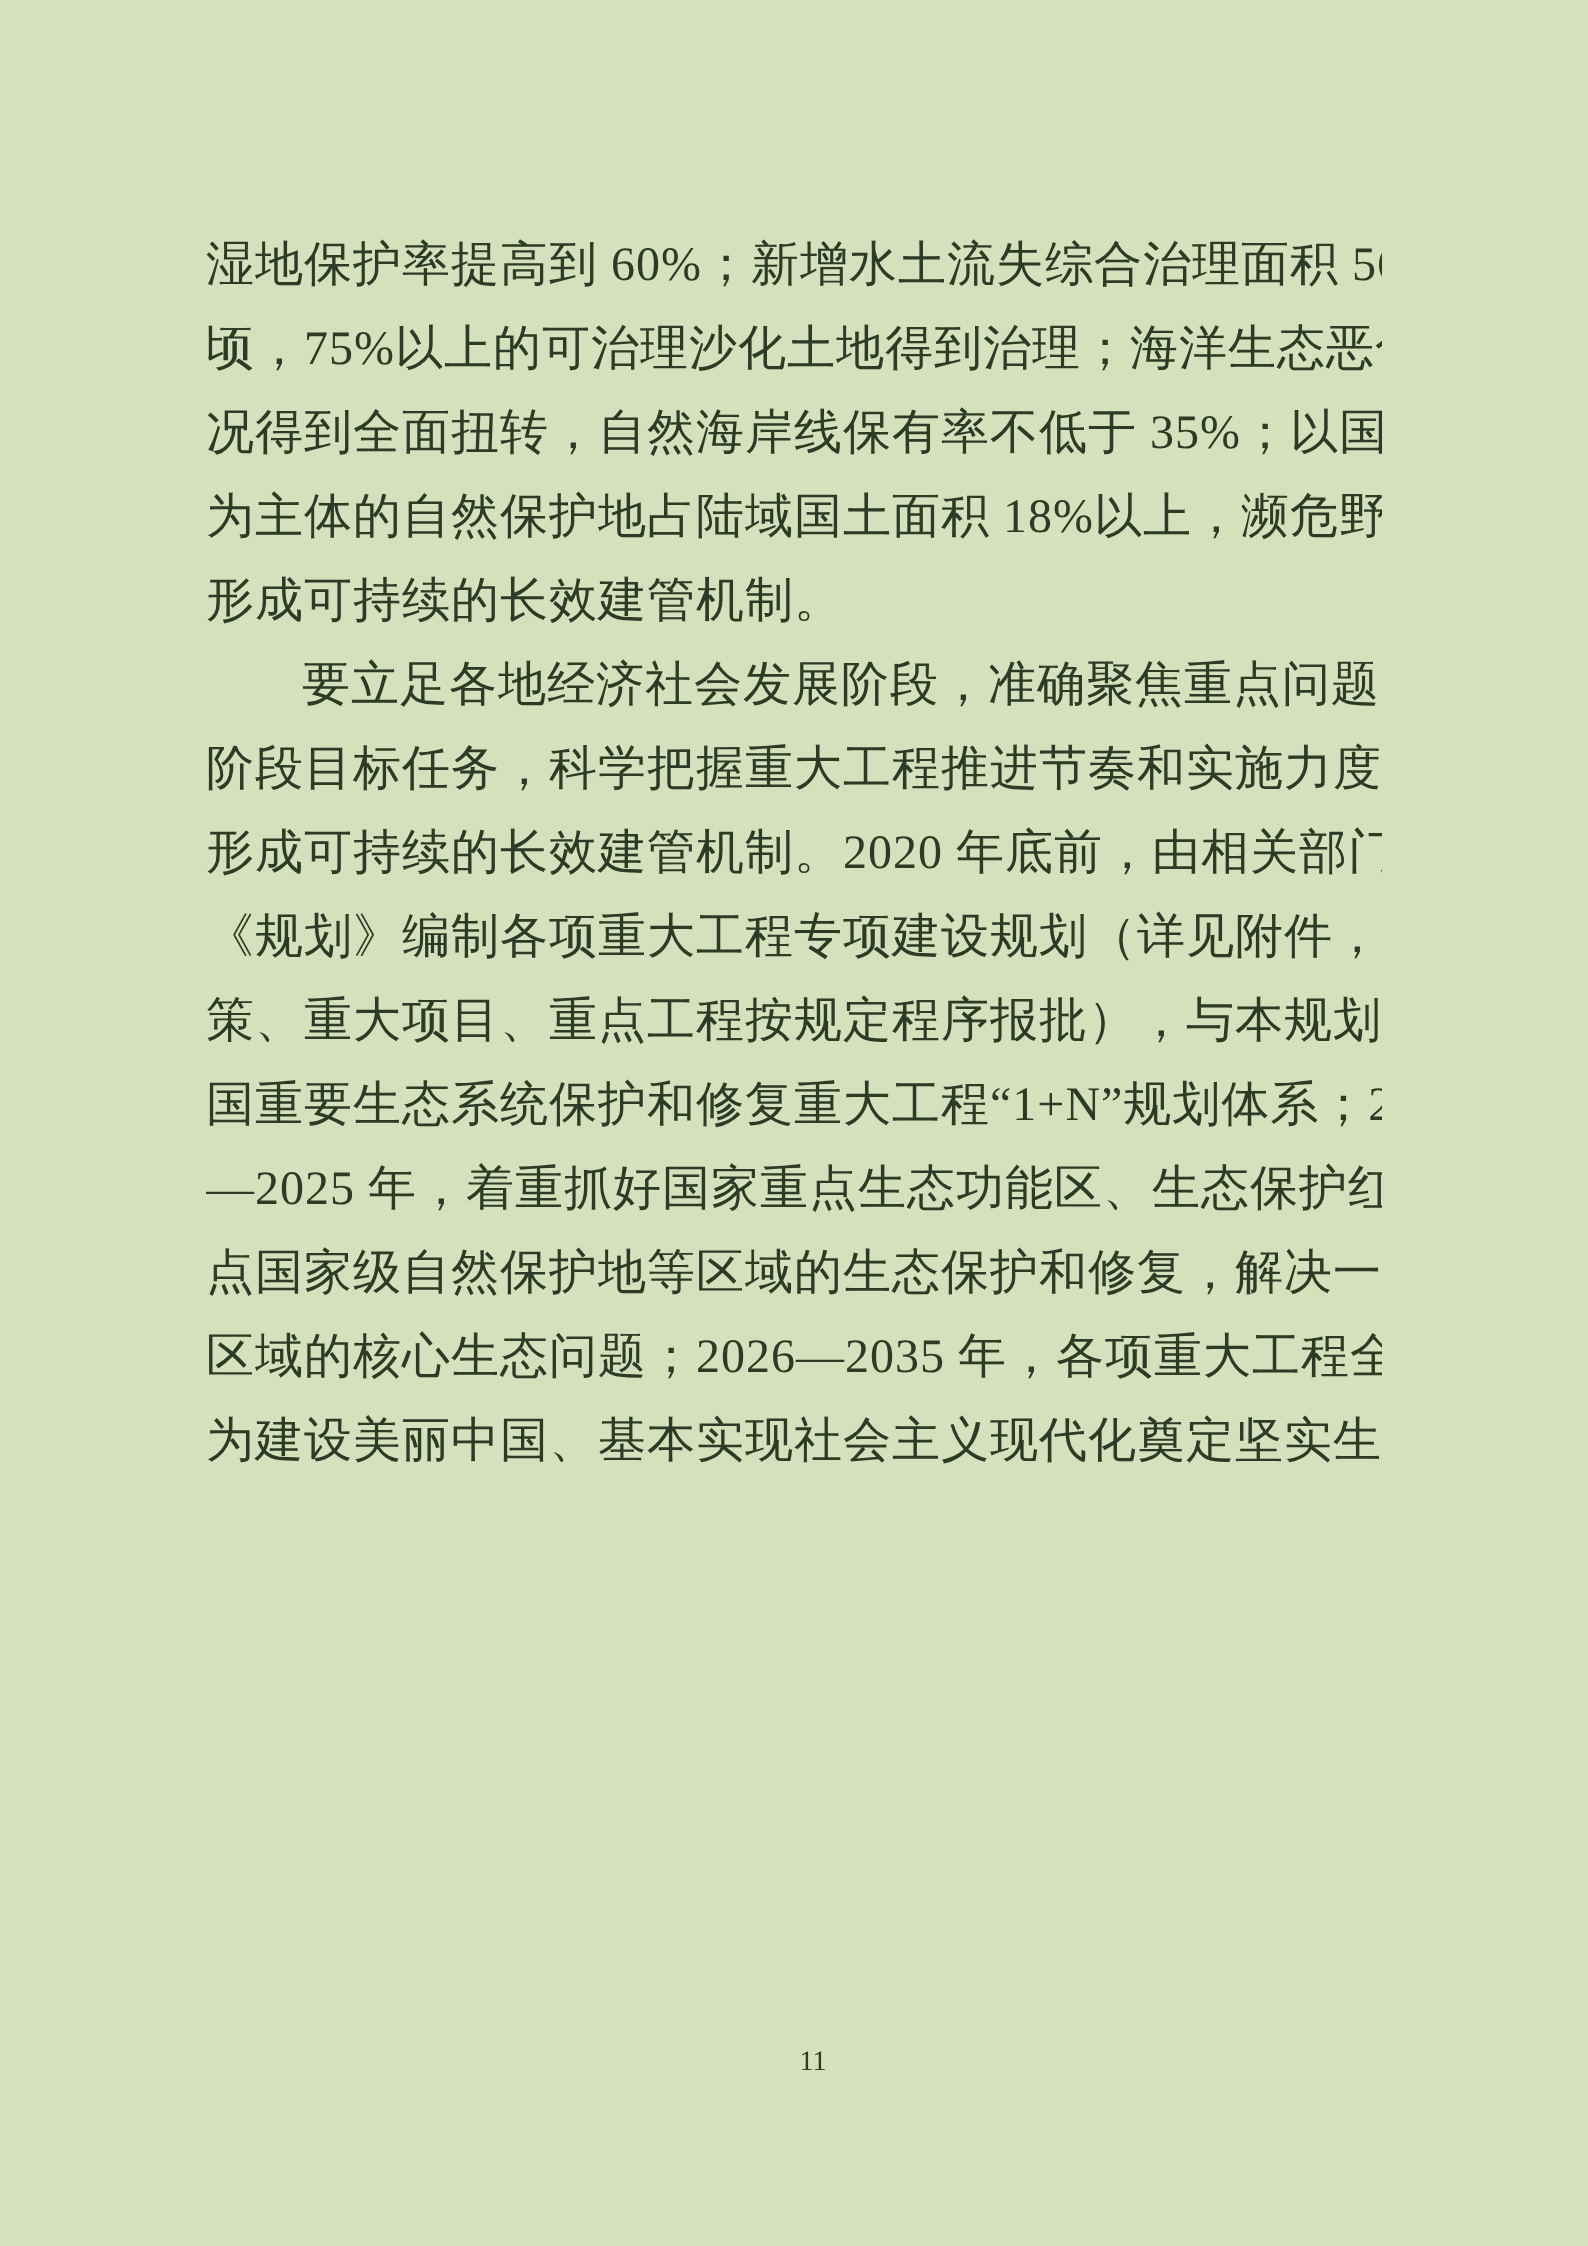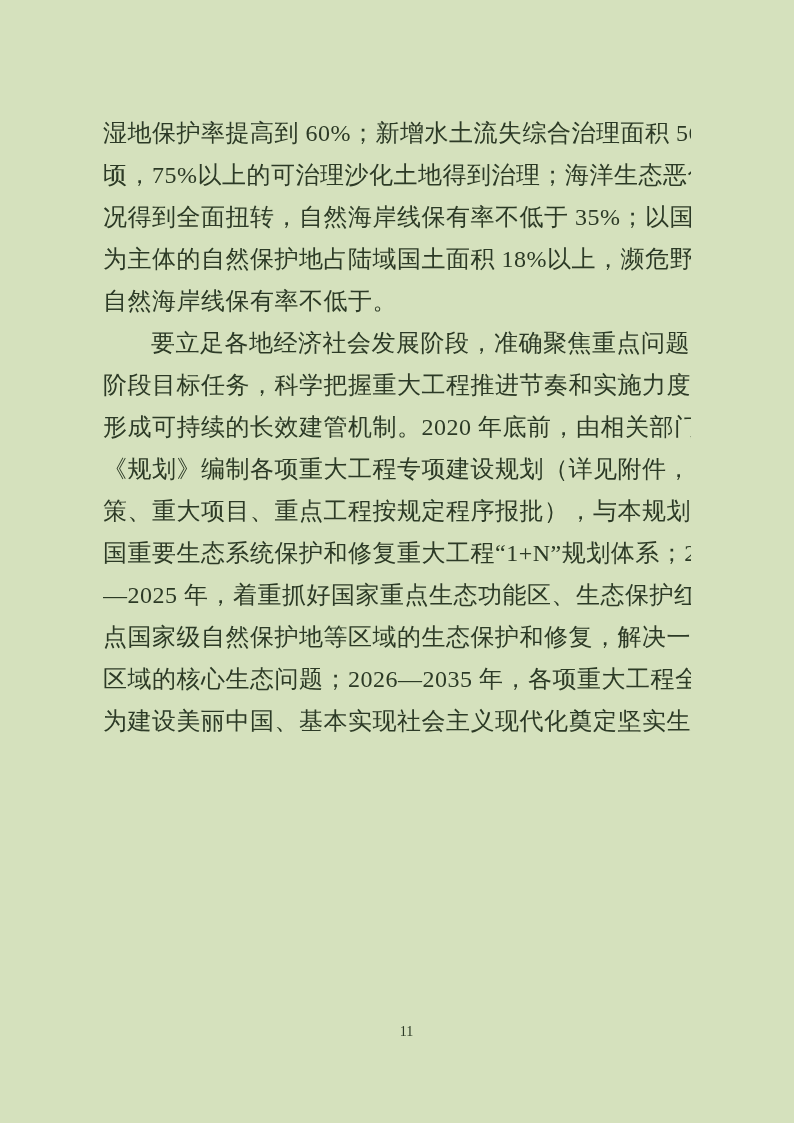--- a/index.html
+++ b/index.html
@@ -60,21 +60,21 @@
 <body>
 
 <div class="page">
   <div class="content">
 
     <div class="para">
       <div class="line">湿地保护率提高到 60%；新增水土流失综合治理面积 5640 万公</div>
       <div class="line">顷，75%以上的可治理沙化土地得到治理；海洋生态恶化的状</div>
       <div class="line">况得到全面扭转，自然海岸线保有率不低于 35%；以国家公园</div>
       <div class="line">为主体的自然保护地占陆域国土面积 18%以上，濒危野生动植</div>
-      <div class="line line--short">自然海岸线保有率不低于。</div>
+      <div class="line line--short">形成可持续的长效建管机制。</div>
     </div>
 
     <div class="para">
       <div class="line line--indent">要立足各地经济社会发展阶段，准确聚焦重点问题，明确</div>
       <div class="line">阶段目标任务，科学把握重大工程推进节奏和实施力度，促进</div>
       <div class="line">形成可持续的长效建管机制。2020 年底前，由相关部门依据本</div>
       <div class="line">《规划》编制各项重大工程专项建设规划（详见附件，重要政</div>
       <div class="line">策、重大项目、重点工程按规定程序报批），与本规划形成全</div>
       <div class="line">国重要生态系统保护和修复重大工程“1+N”规划体系；2021</div>
       <div class="line">—2025 年，着重抓好国家重点生态功能区、生态保护红线、重</div>

